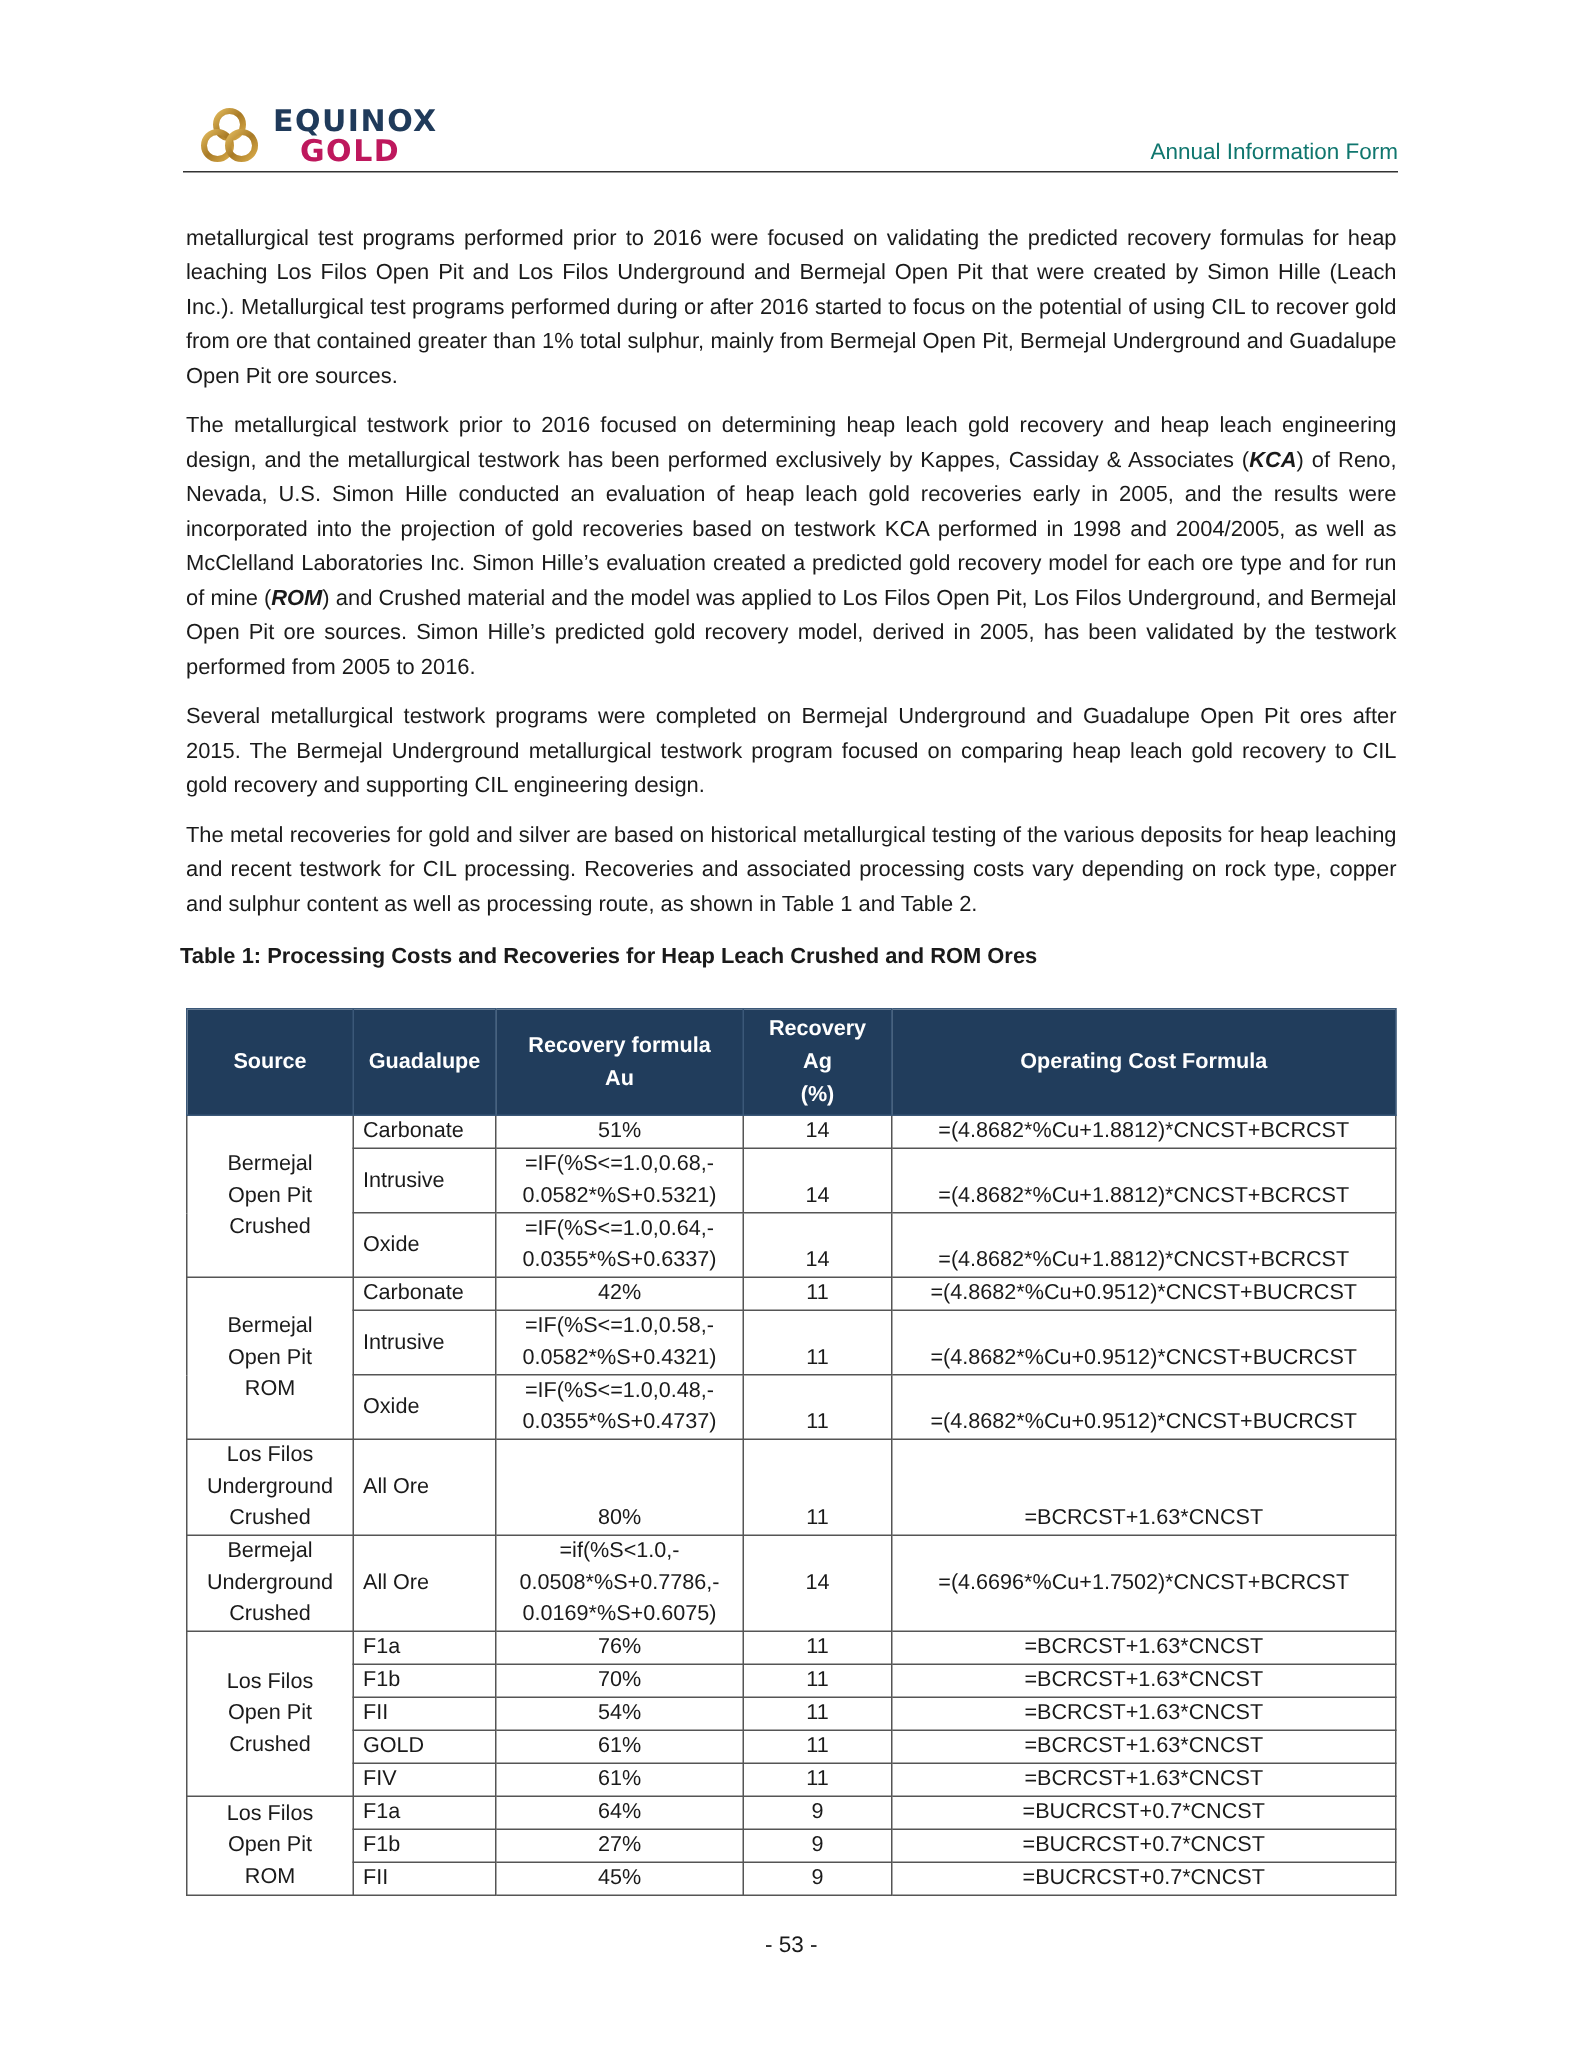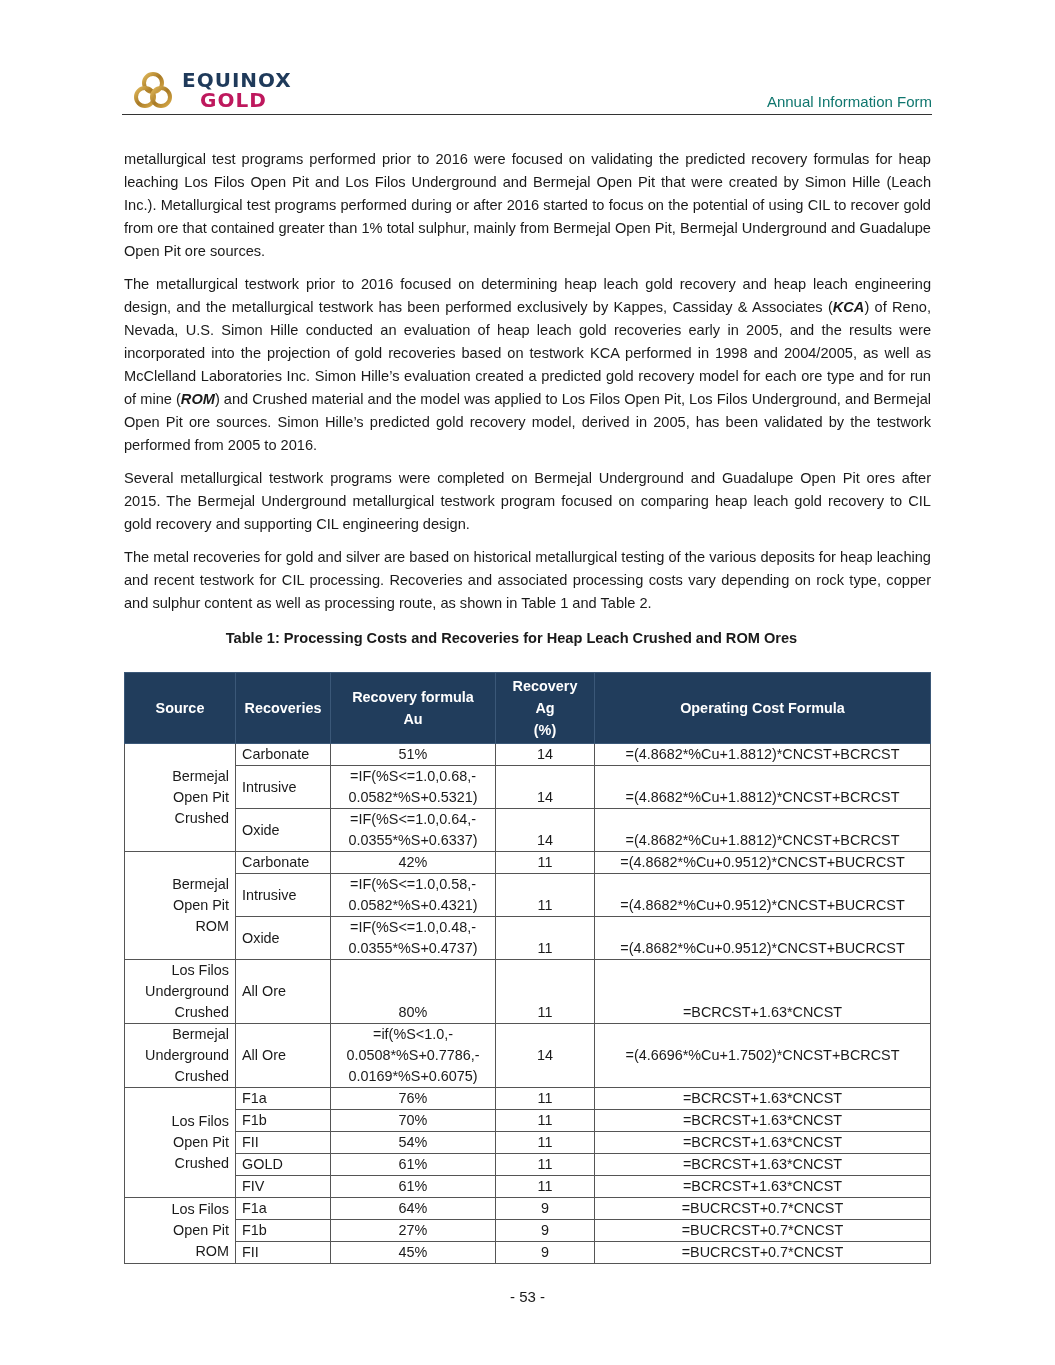--- a/index.html
+++ b/index.html
@@ -8,25 +8,25 @@
   .logo { position:absolute; left:10px; top:2px; display:flex; align-items:flex-start; }
   .logo-mark { width:42px; height:42px; }
   .logo-text { margin-left:8px; line-height:1; }
   .logo-eq { font-family:"DejaVu Sans", sans-serif; font-size:20px; font-weight:bold; color:#1f3a5a; letter-spacing:1px; }
   .logo-gold { font-family:"DejaVu Sans", sans-serif; font-size:20px; font-weight:bold; color:#be185d; letter-spacing:1px; margin-left:18px; margin-top:0px; }
   .header-title { position:absolute; right:0; top:25px; font-size:15px; color:#0f766e; }
   .header-rule { position:absolute; left:0; top:46px; width:810px; height:1px; background:#333; }
   .content { position:absolute; left:124px; top:148px; width:807px; }
   p.body { margin:0 0 10px 0; font-size:14.6px; line-height:23px; text-align:justify; }
   p.body b.kw { font-style:italic; font-weight:bold; }
-  .caption { position:absolute; left:108px; top:630px; width:807px; text-align:center; font-size:14.6px; font-weight:bold; }
+  .caption { position:absolute; left:120px; top:630px; width:807px; text-align:left; font-size:14.6px; font-weight:bold; }
   table.t1 { position:absolute; left:124px; top:672px; width:807px; border-collapse:collapse; font-size:14.4px; }
   table.t1 th { background:#213d5c; color:#ffffff; font-weight:bold; border:1px solid #3b5878; padding:2px 4px; line-height:22px; text-align:center; }
   table.t1 td { border:1px solid #555; padding:0 6px; line-height:21px; vertical-align:bottom; text-align:center; }
-  table.t1 td.src { text-align:right; vertical-align:middle; }
+  table.t1 td.src { text-align:center; vertical-align:middle; }
   table.t1 td.lith { text-align:left; vertical-align:middle; }
   table.t1 td.lith.bottom { vertical-align:top; }
   .footer { position:absolute; left:0; top:1288px; width:1055px; text-align:center; font-size:15px; }
 </style>
 </head>
 <body>
 
 <div class="header">
   <div class="logo">
     <svg class="logo-mark" viewBox="0 0 42 42">
@@ -56,21 +56,21 @@
     <p class="body">Several metallurgical testwork programs were completed on Bermejal Underground and Guadalupe Open Pit ores after 2015. The Bermejal Underground metallurgical testwork program focused on comparing heap leach gold recovery to CIL gold recovery and supporting CIL engineering design.</p>
     <p class="body">The metal recoveries for gold and silver are based on historical metallurgical testing of the various deposits for heap leaching and recent testwork for CIL processing. Recoveries and associated processing costs vary depending on rock type, copper and sulphur content as well as processing route, as shown in Table 1 and Table 2.</p>
   </div>
 
 <div class="caption">Table 1: Processing Costs and Recoveries for Heap Leach Crushed and ROM Ores</div>
 
 <table class="t1" id="t1">
   <thead>
     <tr>
       <th style="width:102px">Source</th>
-      <th style="width:86px">Recoveries</th>
+      <th style="width:86px">Guadalupe</th>
       <th style="width:156px">Recovery formula<br>Au</th>
       <th style="width:90px">Recovery<br>Ag<br>(%)</th>
       <th>Operating Cost Formula</th>
     </tr>
   </thead>
   <tbody id="t1body">
       <tr>
         <td class="src" rowspan="3">Bermejal<br>Open Pit<br>Crushed</td>
         <td class="lith">Carbonate</td>
         <td>51%</td>

